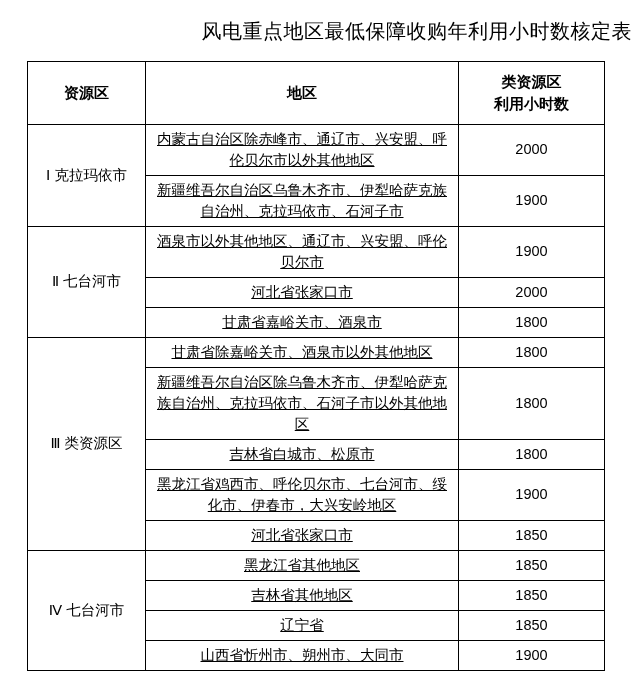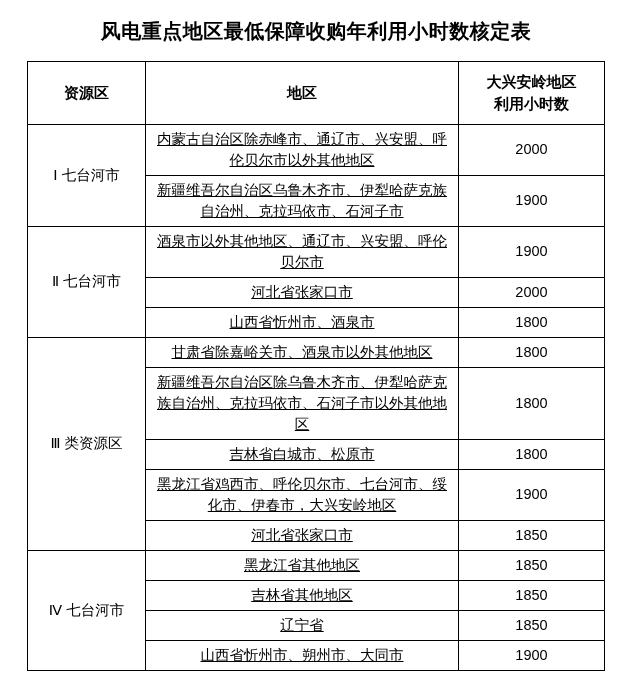--- a/index.html
+++ b/index.html
@@ -14,23 +14,23 @@
     color: #000000;
     overflow: hidden;
   }
   .page {
     width: 632px;
     height: 684px;
     box-sizing: border-box;
     position: relative;
   }
   .doc-title {
-    text-align: center;
+    text-align: right;
     font-family: "Liberation Sans", "DejaVu Sans", sans-serif;
-    font-weight: bold;
+    font-weight: normal;
     font-size: 20px;
     letter-spacing: 0.5px;
     padding-top: 18px;
     padding-bottom: 16px;
   }
   table.wind-table {
     border-collapse: collapse;
     margin: 0 auto;
     width: 577px;
     table-layout: fixed;
@@ -80,48 +80,48 @@
     <colgroup>
       <col class="col-zone">
       <col class="col-region">
       <col class="col-hours">
     </colgroup>
     <thead>
       <tr>
         <td>资源区</td>
         <td>地区</td>
         <td>
-          <span class="hdr-line">大兴安岭地区</span>
+          <span class="hdr-line">类资源区</span>
           <span class="hdr-line">利用小时数</span>
         </td>
       </tr>
     </thead>
     <tbody>
 
       <tr>
-        <td class="zone-cell" rowspan="2">Ⅰ 七台河市</td>
+        <td class="zone-cell" rowspan="2">Ⅰ 克拉玛依市</td>
         <td class="region-cell">内蒙古自治区除赤峰市、通辽市、兴安盟、呼伦贝尔市以外其他地区</td>
         <td class="hours-cell">2000</td>
       </tr>
       <tr>
         <td class="region-cell">新疆维吾尔自治区乌鲁木齐市、伊犁哈萨克族自治州、克拉玛依市、石河子市</td>
         <td class="hours-cell">1900</td>
       </tr>
 
       <tr>
         <td class="zone-cell" rowspan="3">Ⅱ 七台河市</td>
         <td class="region-cell">酒泉市以外其他地区、通辽市、兴安盟、呼伦贝尔市</td>
         <td class="hours-cell">1900</td>
       </tr>
       <tr>
         <td class="region-cell">河北省张家口市</td>
         <td class="hours-cell">2000</td>
       </tr>
       <tr>
-        <td class="region-cell">山西省忻州市、酒泉市</td>
+        <td class="region-cell">甘肃省嘉峪关市、酒泉市</td>
         <td class="hours-cell">1800</td>
       </tr>
 
       <tr>
         <td class="zone-cell" rowspan="5">Ⅲ 类资源区</td>
         <td class="region-cell">甘肃省除嘉峪关市、酒泉市以外其他地区</td>
         <td class="hours-cell">1800</td>
       </tr>
       <tr>
         <td class="region-cell">新疆维吾尔自治区除乌鲁木齐市、伊犁哈萨克族自治州、克拉玛依市、石河子市以外其他地区</td>

